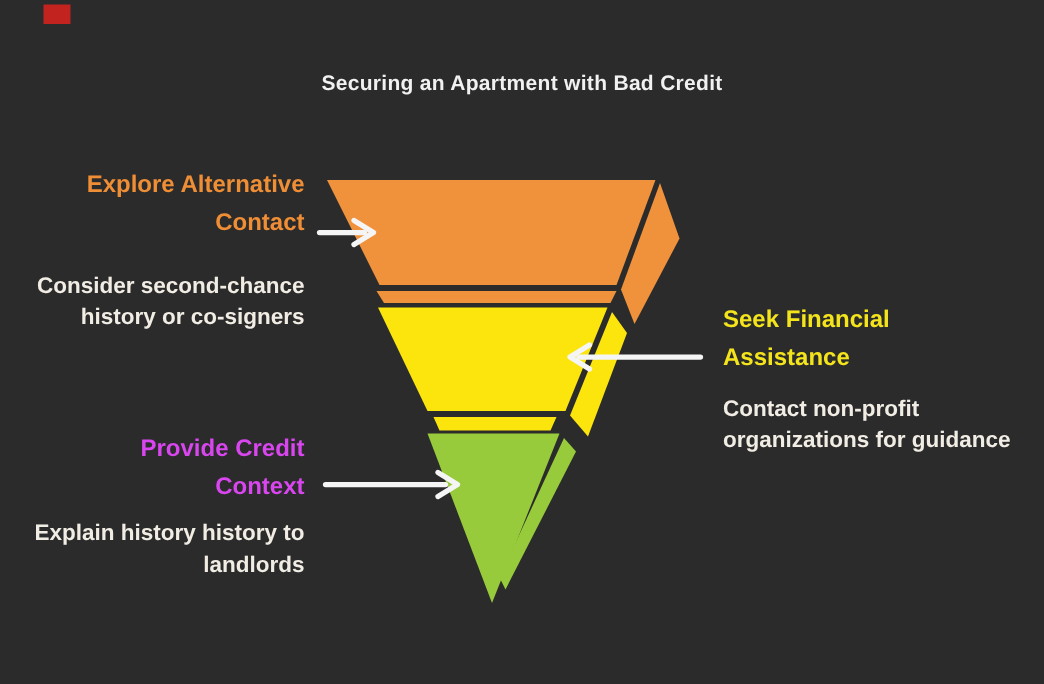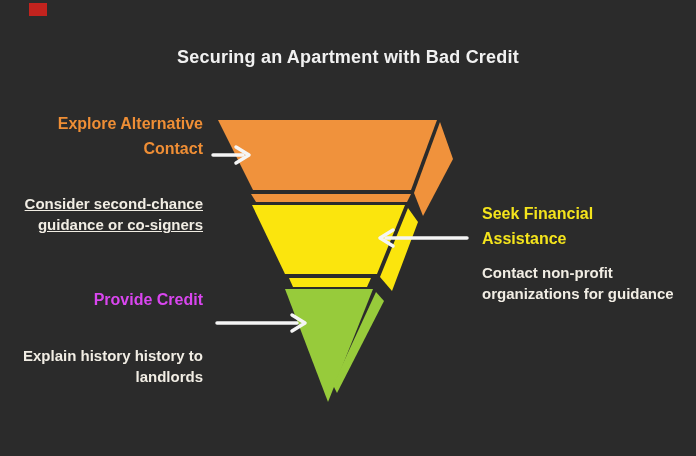--- a/index.html
+++ b/index.html
@@ -15,38 +15,38 @@
   .brand-mark {
     position: absolute; left: 29px; top: 3px;
     width: 18px; height: 13px;
     background: #C2231E;
   }
 
   .page-title {
     position: absolute; top: 47px; left: 0; width: 696px;
     text-align: center;
     color: #F1F1F1;
-    font-size: 18px; font-weight: 700; letter-spacing: .2px;
+    font-size: 14px; font-weight: 700; letter-spacing: .2px;
   }
 
   .funnel-svg { position: absolute; left: 0; top: 0; }
 
   .label-block { position: absolute; }
   .label-block.align-right { right: 493px; text-align: right; }
   .label-block.align-left  { left: 482px;  text-align: left; }
 
   .step-heading { font-size: 16px; font-weight: 700; line-height: 25px; white-space: nowrap; }
   .step-desc    { font-size: 15px; font-weight: 700; line-height: 21px; white-space: nowrap; color: #F1EDE4; }
 
   .heading-orange { color: #EF8E35; }
   .heading-yellow { color: #F4E41C; }
   .heading-green  { color: #d946ef; }
 
   .top-explore   { top: 111px; }
-  .desc-explore  { top: 193px; text-decoration: underline; }
+  .desc-explore  { top: 180px; }
   .top-seek      { top: 201px; }
   .desc-seek     { top: 262px; }
   .top-provide   { top: 287px; }
   .desc-provide  { top: 345px; }
 </style>
 </head>
 <body>
 
 <div class="stage">
 
@@ -88,33 +88,34 @@
       </g>
     </g>
   </svg>
 
   <div class="label-block align-right top-explore step-heading heading-orange">
     <div>Explore Alternative</div>
     <div>Contact</div>
   </div>
   <div class="label-block align-right desc-explore step-desc">
     <div>Consider second-chance</div>
-    <div>guidance or co-signers</div>
+    <div>history or co-signers</div>
   </div>
 
   <div class="label-block align-left top-seek step-heading heading-yellow">
     <div>Seek Financial</div>
     <div>Assistance</div>
   </div>
   <div class="label-block align-left desc-seek step-desc">
     <div>Contact non-profit</div>
     <div>organizations for guidance</div>
   </div>
 
   <div class="label-block align-right top-provide step-heading heading-green">
     <div>Provide Credit</div>
+    <div>Context</div>
   </div>
   <div class="label-block align-right desc-provide step-desc">
     <div>Explain history history to</div>
     <div>landlords</div>
   </div>
 
 </div>
 
 </body></html>

